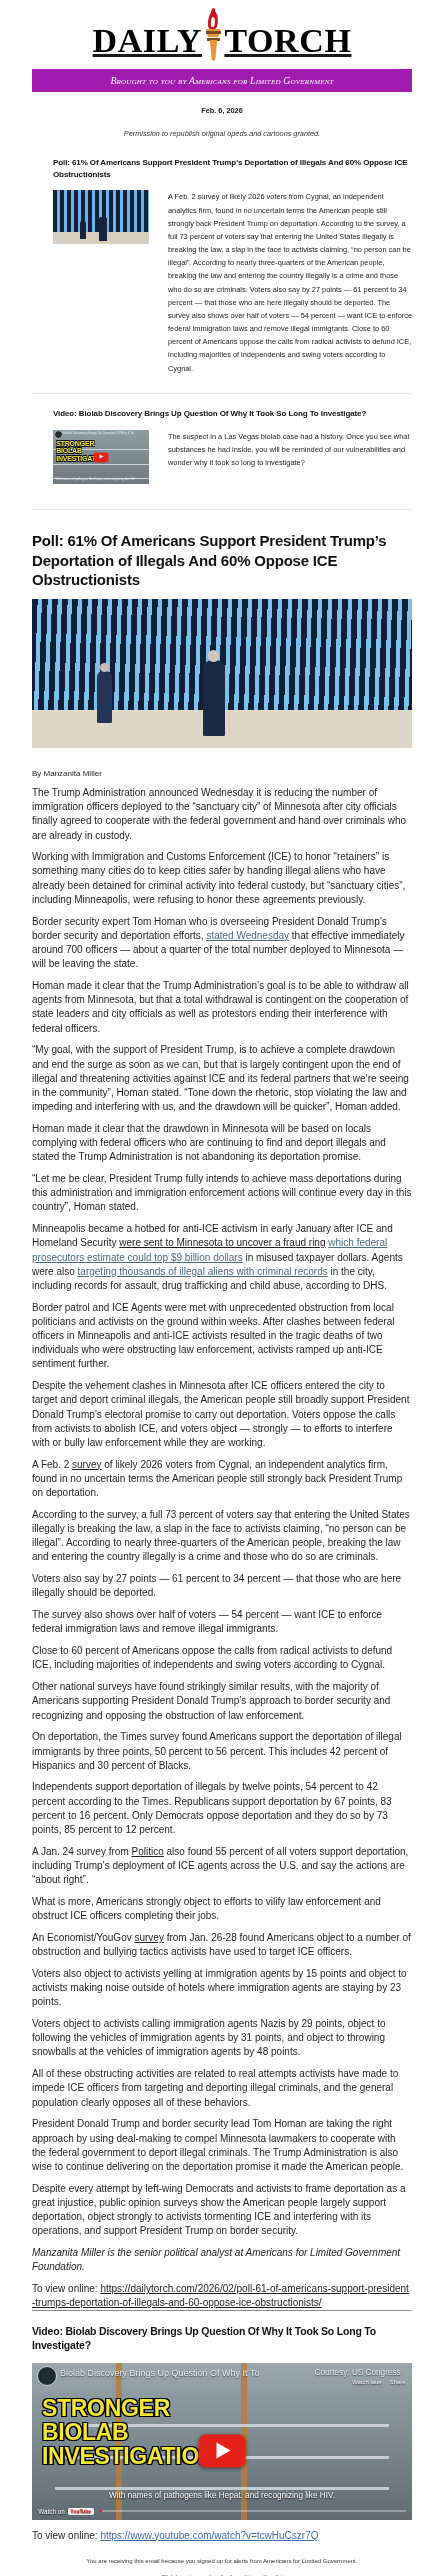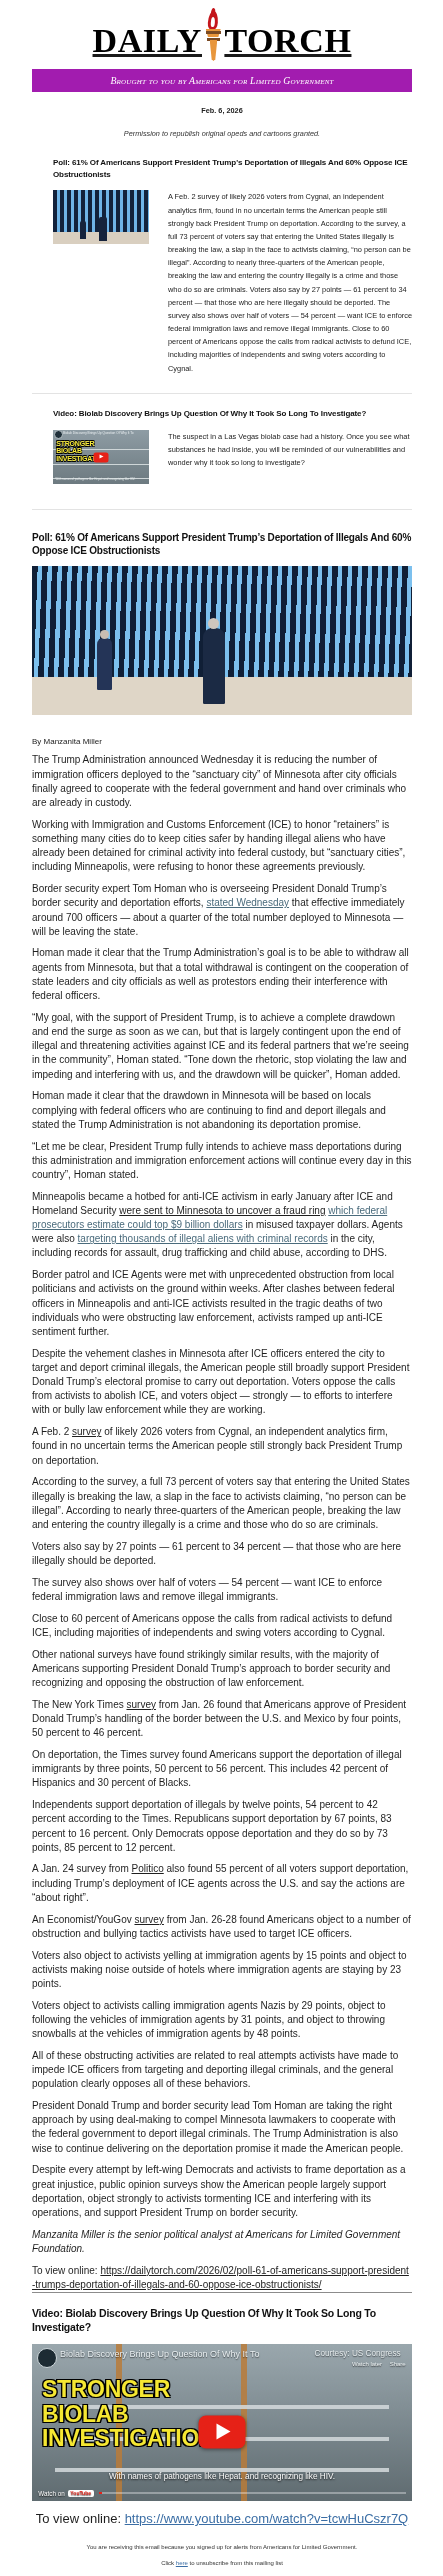--- a/index.html
+++ b/index.html
@@ -504,21 +504,21 @@
     background: #e62117;
   }
 
   
   .article {
     padding: 0 32px;
     font-family: "Liberation Sans", sans-serif;
   }
   .article-title {
     font-weight: bold;
-    font-size: 10px;
+    font-size: 15px;
     line-height: 1.3;
     color: #111111;
     padding: 21.5px 0 0 0;
     letter-spacing: -0.2px;
   }
   .byline {
     font-size: 8px;
     color: #222222;
     padding: 21.5px 0 0 0;
   }
@@ -554,22 +554,22 @@
   
   .video-heading {
     font-weight: bold;
     font-size: 10.5px;
     line-height: 1.3;
     color: #111111;
     padding: 14px 0 0 0;
     letter-spacing: -0.2px;
   }
   .view-online-2 {
-    font-size: 13px;
-    text-align: center;
+    font-size: 10px;
+    text-align: left;
     color: #1f1f1f;
     padding: 10px 0 0 0;
   }
   .view-online-2 a {
     color: #3b6ea5;
     text-decoration: underline;
   }
 
   
   .mail-footer {
@@ -729,24 +729,24 @@
         <p>“Let me be clear, President Trump fully intends to achieve mass deportations during this administration and immigration enforcement actions will continue every day in this country”, Homan stated.</p>
         <p>Minneapolis became a hotbed for anti-ICE activism in early January after ICE and Homeland Security <a href="#" class="inline-link dark">were sent to Minnesota to uncover a fraud ring</a> <a href="#" class="inline-link">which federal prosecutors estimate could top $9 billion dollars</a> in misused taxpayer dollars. Agents were also <a href="#" class="inline-link">targeting thousands of illegal aliens with criminal records</a> in the city, including records for assault, drug trafficking and child abuse, according to DHS.</p>
         <p>Border patrol and ICE Agents were met with unprecedented obstruction from local politicians and activists on the ground within weeks. After clashes between federal officers in Minneapolis and anti-ICE activists resulted in the tragic deaths of two individuals who were obstructing law enforcement, activists ramped up anti-ICE sentiment further.</p>
         <p>Despite the vehement clashes in Minnesota after ICE officers entered the city to target and deport criminal illegals, the American people still broadly support President Donald Trump’s electoral promise to carry out deportation. Voters oppose the calls from activists to abolish ICE, and voters object — strongly — to efforts to interfere with or bully law enforcement while they are working.</p>
         <p>A Feb. 2 <a href="#" class="inline-link dark">survey</a> of likely 2026 voters from Cygnal, an independent analytics firm, found in no uncertain terms the American people still strongly back President Trump on deportation.</p>
         <p>According to the survey, a full 73 percent of voters say that entering the United States illegally is breaking the law, a slap in the face to activists claiming, “no person can be illegal”. According to nearly three-quarters of the American people, breaking the law and entering the country illegally is a crime and those who do so are criminals.</p>
         <p>Voters also say by 27 points — 61 percent to 34 percent — that those who are here illegally should be deported.</p>
         <p>The survey also shows over half of voters  — 54 percent — want ICE to enforce federal immigration laws and remove illegal immigrants.</p>
         <p>Close to 60 percent of Americans oppose the calls from radical activists to defund ICE, including majorities of independents and swing voters according to Cygnal.</p>
         <p>Other national surveys have found strikingly similar results, with the majority of Americans supporting President Donald Trump’s approach to border security and recognizing and opposing the obstruction of law enforcement.</p>
-        <p>The New York Times <a href="#" class="inline-link dark">survey</a> from Jan. 26 found that Americans approve of President Donald Trump’s handling of the border between the U.S. and Mexico by four points, 50 percent to 46 percent.</p>
         <p>On deportation, the Times survey found Americans support the deportation of illegal immigrants by three points, 50 percent to 56 percent. This includes 42 percent of Hispanics and 30 percent of Blacks.</p>
         <p>Independents support deportation of illegals by twelve points, 54 percent to 42 percent according to the Times. Republicans support deportation by 67 points, 83 percent to 16 percent. Only Democrats oppose deportation and they do so by 73 points, 85 percent to 12 percent.</p>
         <p>A Jan. 24 survey from <a href="#" class="inline-link dark">Politico</a> also found 55 percent of all voters support deportation, including Trump’s deployment of ICE agents across the U.S. and say the actions are “about right”.</p>
+        <p>What is more, Americans strongly object to efforts to vilify law enforcement and obstruct ICE officers completing their jobs.</p>
         <p>An Economist/YouGov <a href="#" class="inline-link dark">survey</a> from Jan. 26-28 found Americans object to a number of obstruction and bullying tactics activists have used to target ICE officers.</p>
         <p>Voters also object to activists yelling at immigration agents by 15 points and object to activists making noise outside of hotels where immigration agents are staying by 23 points.</p>
         <p>Voters object to activists calling immigration agents Nazis by 29 points, object to following the vehicles of immigration agents by 31 points, and object to throwing snowballs at the vehicles of immigration agents by 48 points.</p>
         <p>All of these obstructing activities are related to real attempts activists have made to impede ICE officers from targeting and deporting illegal criminals, and the general population clearly opposes all of these behaviors.</p>
         <p>President Donald Trump and border security lead Tom Homan are taking the right approach by using deal-making to compel Minnesota lawmakers to cooperate with the federal government to deport illegal criminals. The Trump Administration is also wise to continue delivering on the deportation promise it made the American people.</p>
         <p>Despite every attempt by left-wing Democrats and activists to frame deportation as a great injustice, public opinion surveys show the American people largely support deportation, object strongly to activists tormenting ICE and interfering with its operations, and support President Trump on border security.</p>
       </div>
 
     <p class="italic-note">Manzanita Miller is the senior political analyst at Americans for Limited Government Foundation.</p>
 

